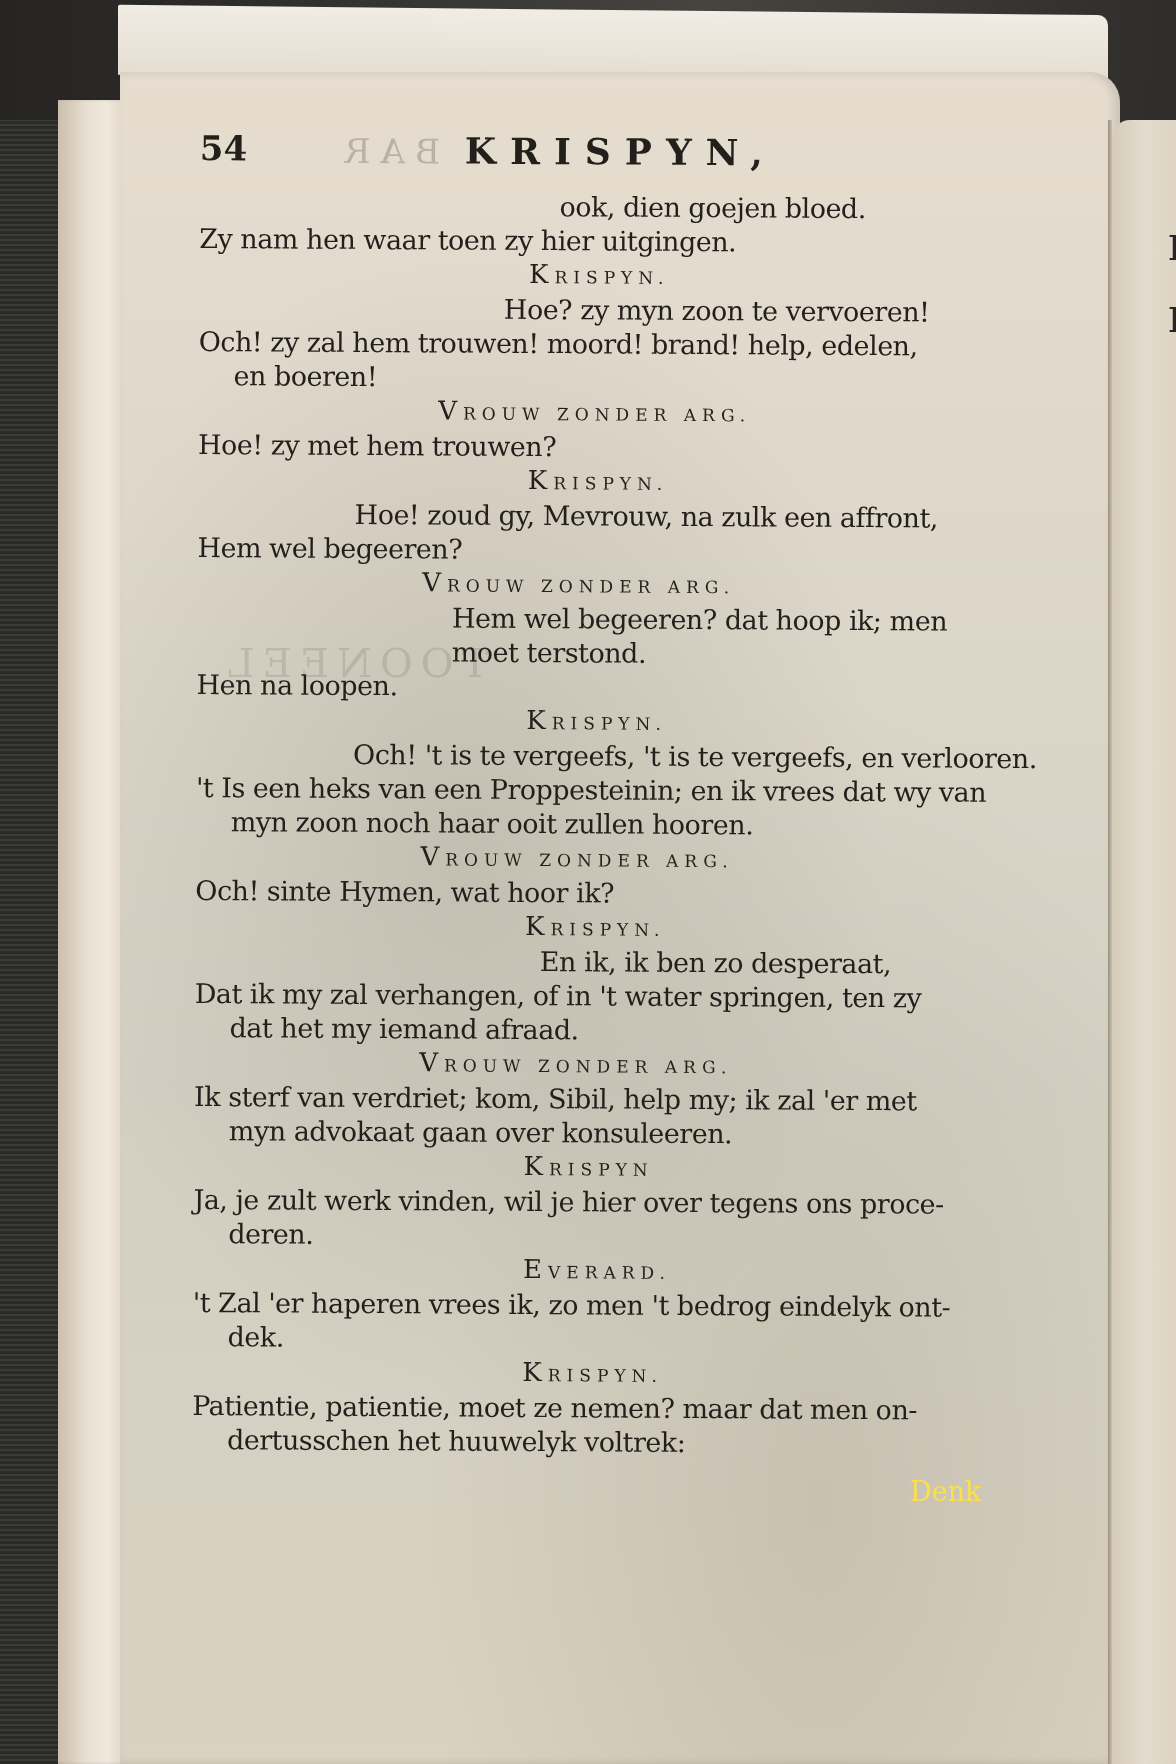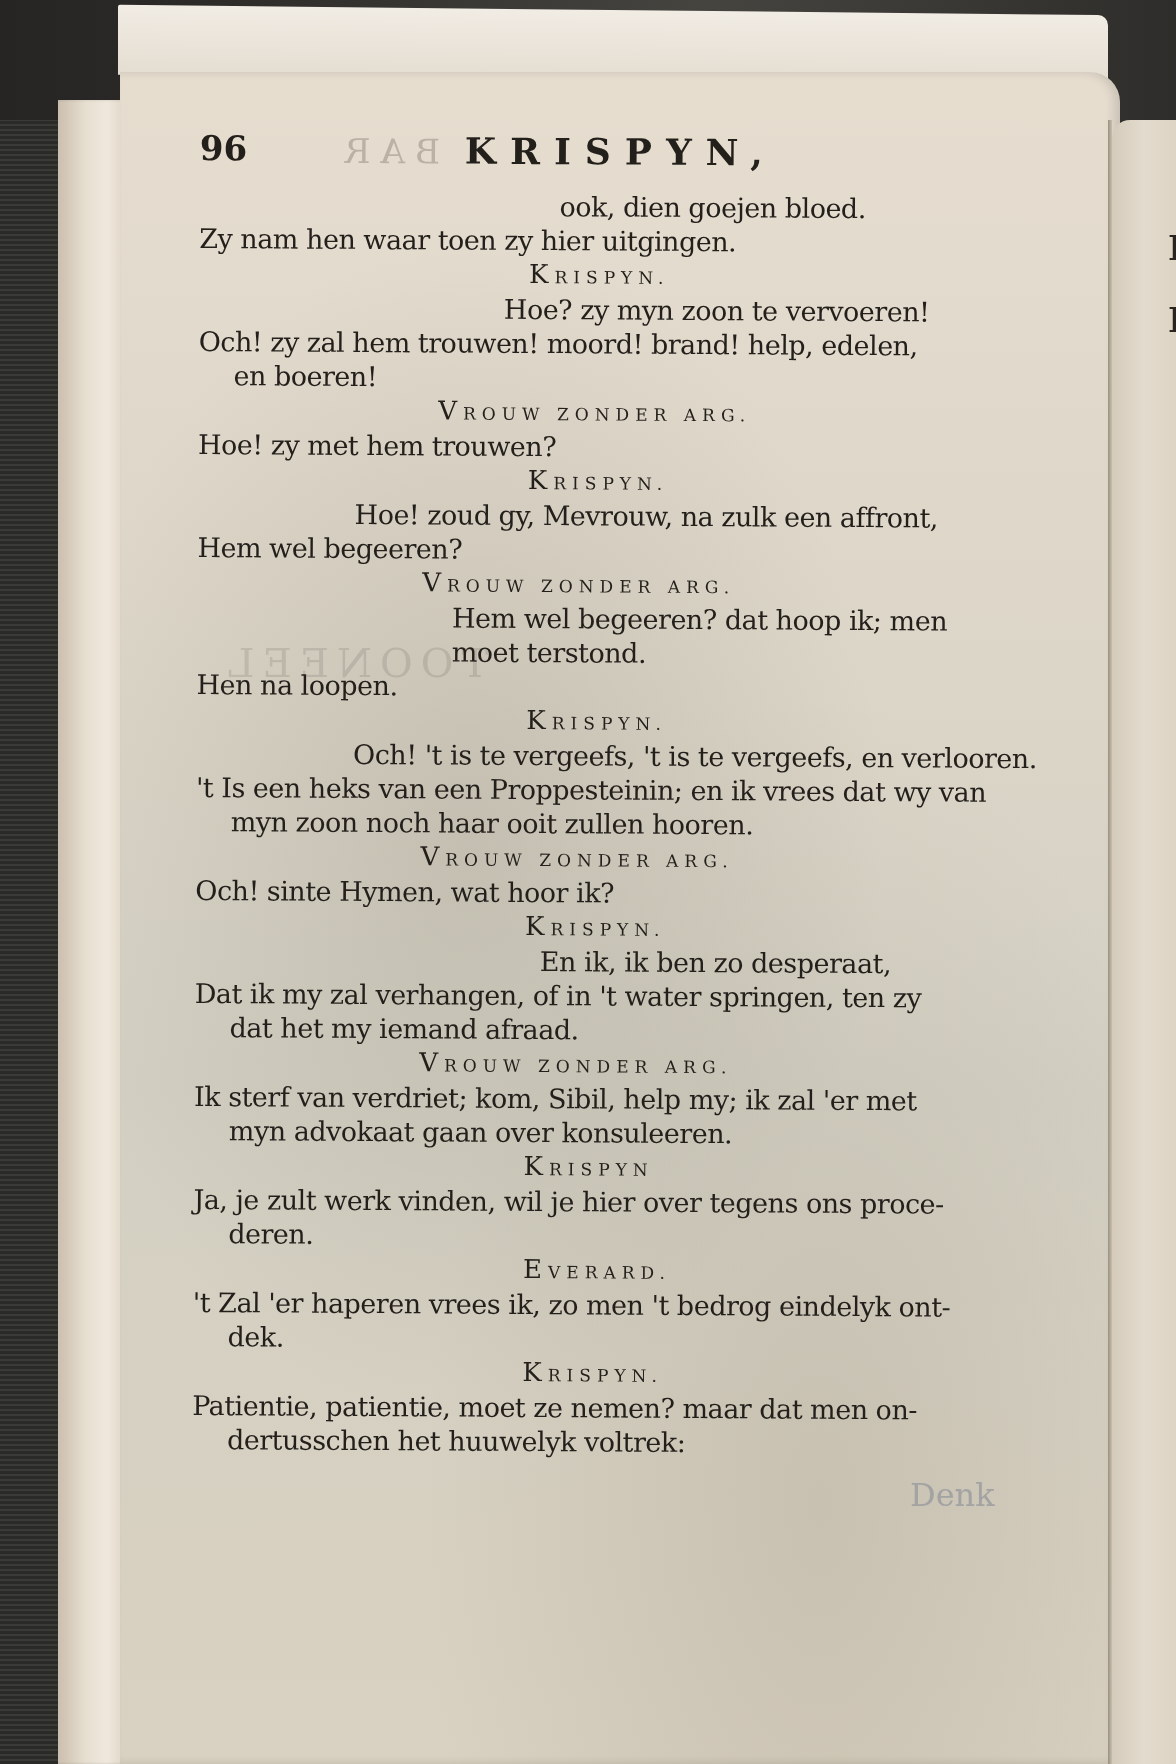--- a/index.html
+++ b/index.html
@@ -87,21 +87,21 @@
     .indent-2 { padding-left: 157px; }
     .indent-3 { padding-left: 255px; }
     .indent-4 { padding-left: 305px; }
     .indent-5 { padding-left: 345px; }
     .indent-6 { padding-left: 360px; }
     .center-a { padding-left: 330px; }
     .center-b { padding-left: 240px; }
     .center-c { padding-left: 225px; }
     .catchword {
       position: absolute; left: 910px; top: 1476px;
-      font-size: 32px; color: #a3a3a3;
+      font-size: 27px; color: #fde047;
     }
     .bleed {
       position: absolute; color: rgba(40,35,30,0.12); font-size: 40px; letter-spacing: 8px;
       transform: scaleX(-1);
     }
   </style>
 </head>
 <body>
 
 <div class="backdrop"></div>
@@ -112,21 +112,21 @@
 <div class="page"></div>
 <div class="gutter"></div>
 <div class="facing-page"></div>
 <div class="facing-glyph" style="top:228px;">I</div>
 <div class="facing-glyph" style="top:300px;">I</div>
 
 <div class="bleed" style="left:220px; top:640px;">TOONEEL</div>
 
 <div class="text-block">
   <div class="running-head">
-    <span class="page-number">96</span>
+    <span class="page-number">54</span>
     <span class="ghost-head">BAR</span>
     <span class="title">KRISPYN,</span>
   </div>
   <div id="lines">
       <div class="line indent-6">ook, dien goejen bloed.</div>
       <div class="line ">Zy nam hen waar toen zy hier uitgingen.</div>
       <div class="line speaker center-a">Krispyn.</div>
       <div class="line indent-4">Hoe? zy myn zoon te vervoeren!</div>
       <div class="line ">Och! zy zal hem trouwen! moord! brand! help, edelen,</div>
       <div class="line indent-1">en boeren!</div>

